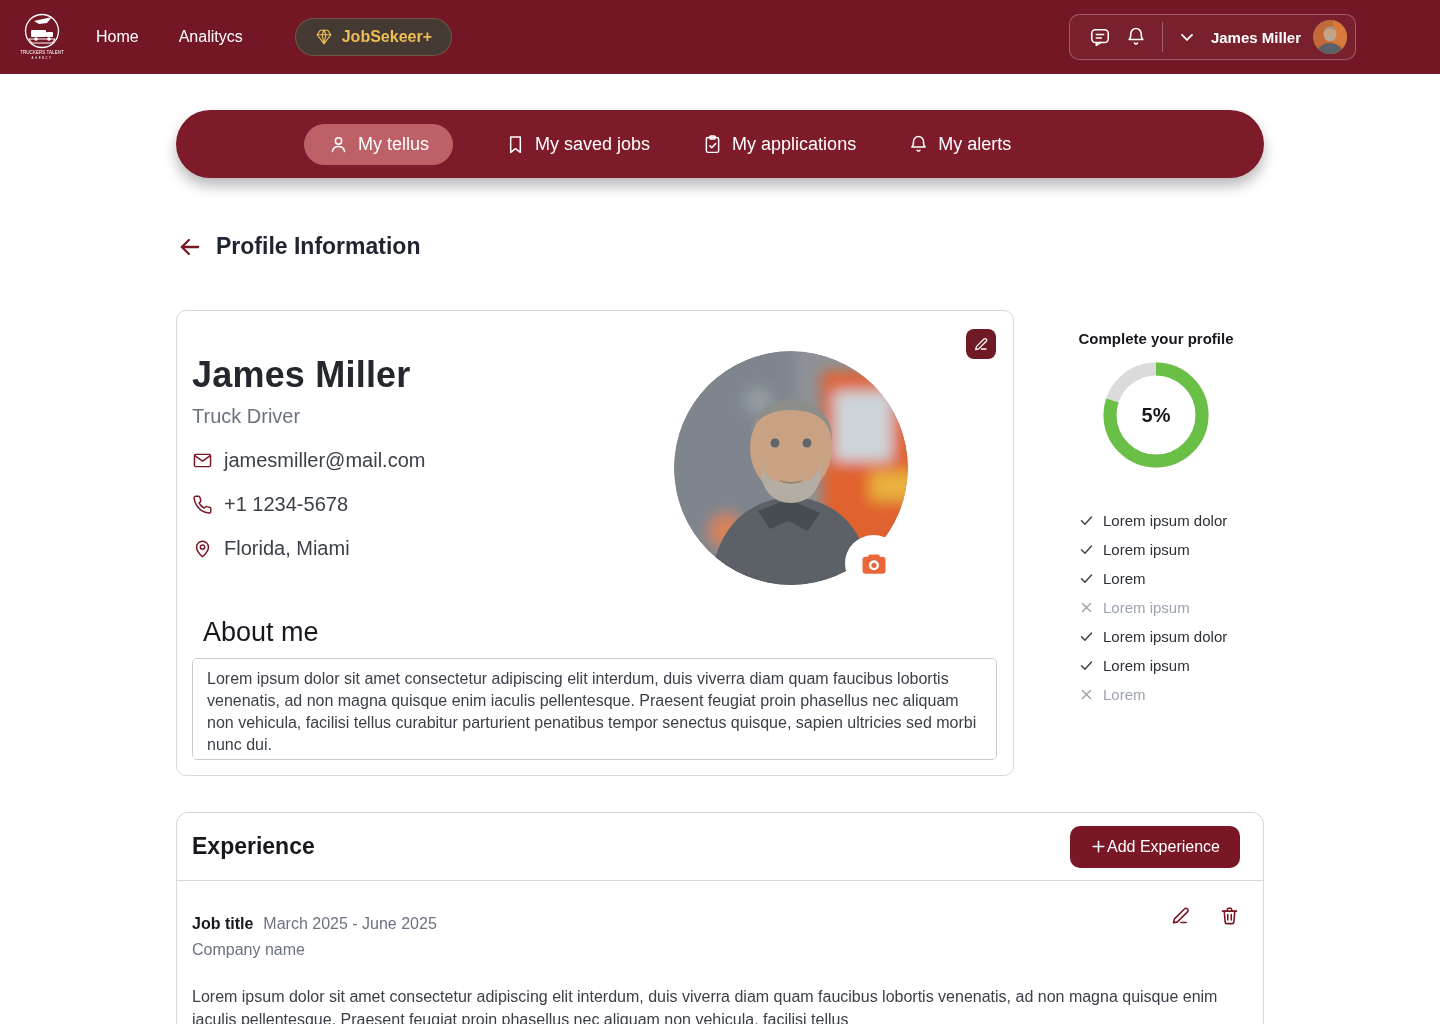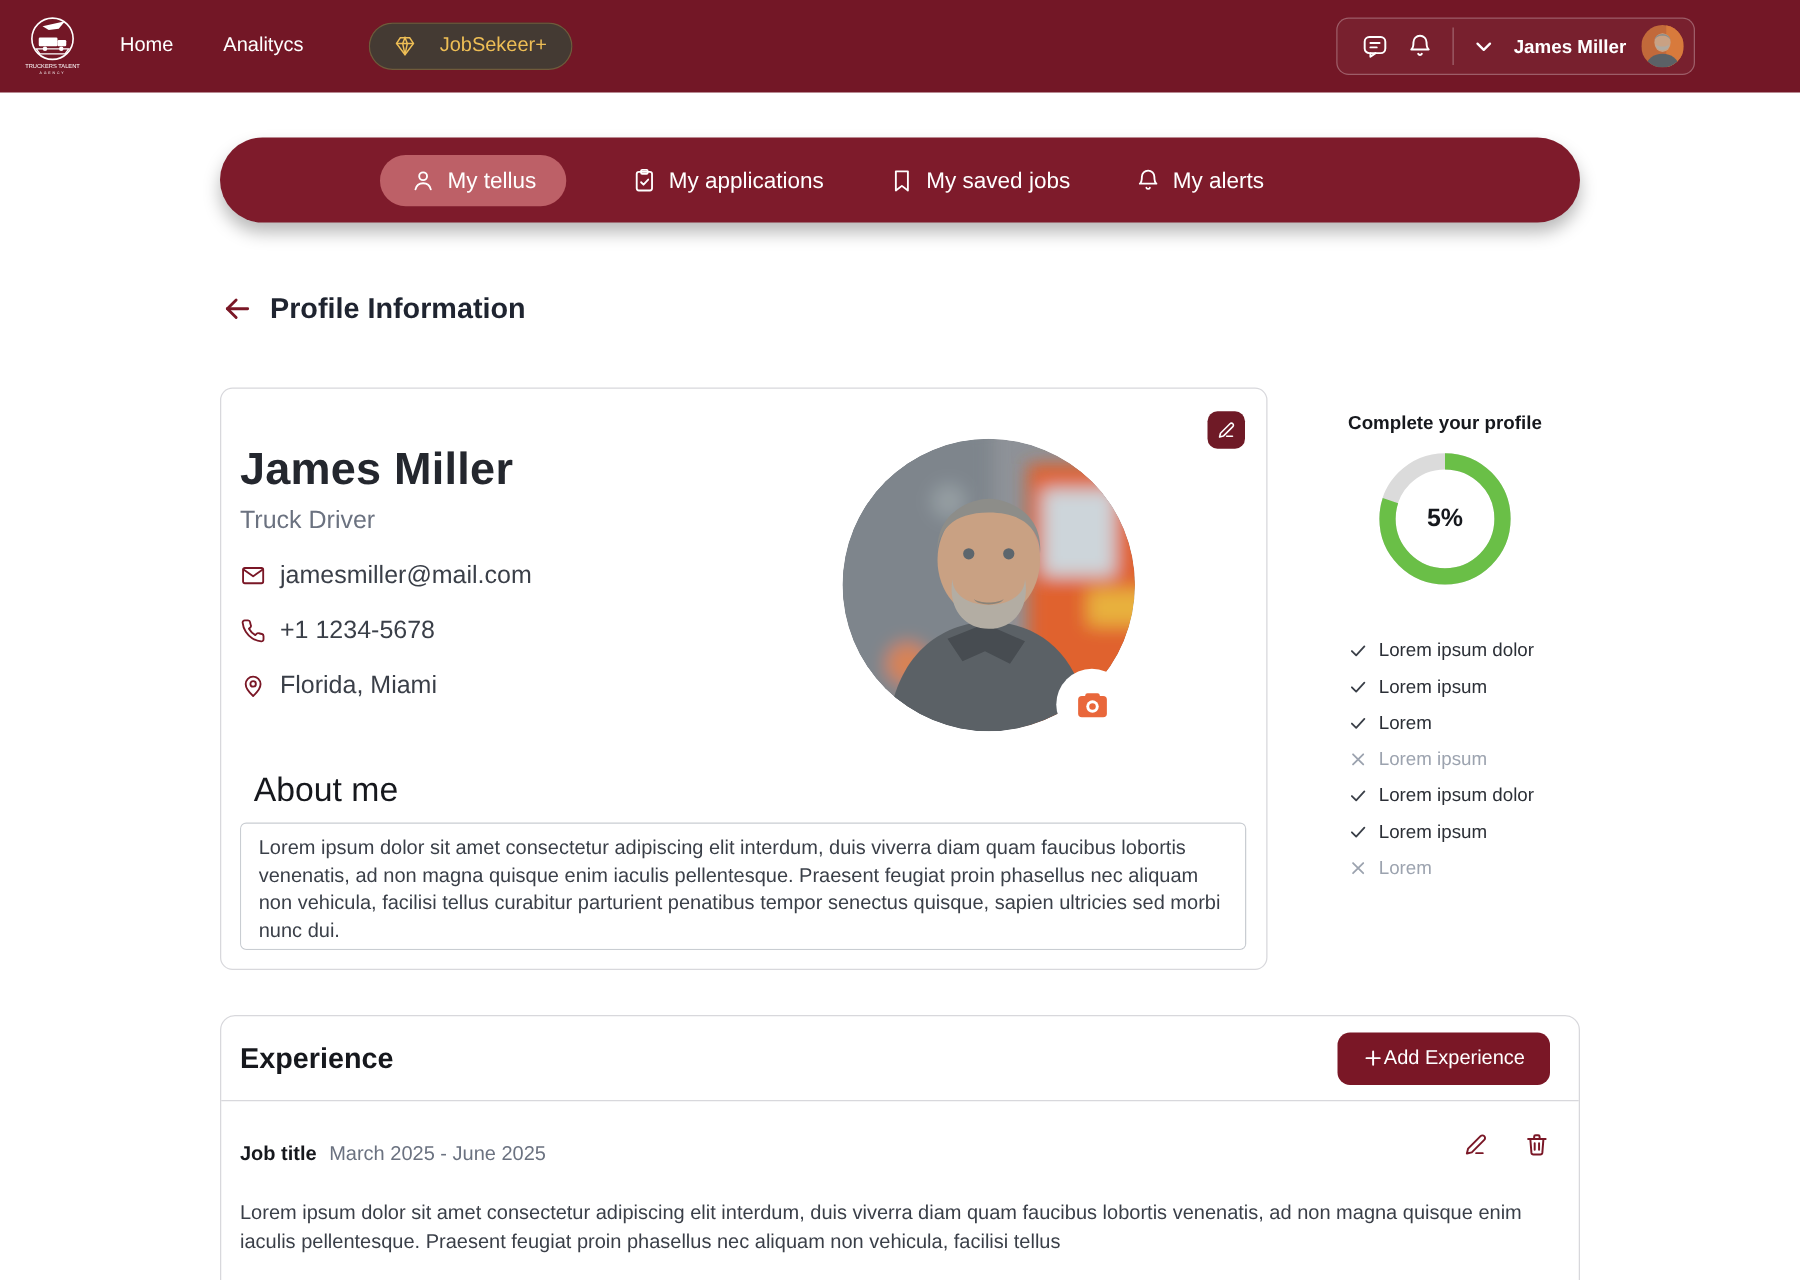--- a/index.html
+++ b/index.html
@@ -6,23 +6,23 @@
   html,body { width:1440px; height:1024px; overflow:hidden; background:#fff;
     font-family:"Liberation Sans","DejaVu Sans",sans-serif; color:#1f2430; }
   .page { position:relative; width:1440px; height:955px; }
 
   
   .topnav { position:absolute; top:0; left:0; width:1440px; height:74px;
     background:#731726; display:flex; align-items:center; }
   .logo { margin-left:16px; width:52px; height:58px; flex:0 0 auto; }
   .nav-link { color:#fff; font-size:16px; font-weight:500; margin-left:40px; cursor:pointer; }
   .nav-link:first-of-type { margin-left:28px; }
-  .gold-pill { margin-left:52px; display:flex; align-items:center; gap:19px;
+  .gold-pill { margin-left:52px; display:flex; align-items:center; gap:9px;
     background:#443A33; border-radius:22px; padding:10px 20px; color:#EEBE55;
-    font-size:16px; font-weight:400; cursor:pointer; box-shadow:inset 0 0 0 1px rgba(238,190,85,.25); }
+    font-size:16px; font-weight:700; cursor:pointer; box-shadow:inset 0 0 0 1px rgba(238,190,85,.25); }
   .gold-pill svg { width:18px; height:18px; }
   .nav-spacer { flex:1; }
   .user-group { margin-right:84px; height:46px; display:flex; align-items:center;
     border:1px solid rgba(255,255,255,.28); background:rgba(255,255,255,.04);
     border-radius:10px; padding:0 8px 0 12px; }
   .nav-icon-btn { width:36px; height:36px; display:flex; align-items:center; justify-content:center;
     color:#fff; cursor:pointer; }
   .nav-icon-btn svg { width:22px; height:22px; }
   .user-divider { width:1px; height:30px; background:rgba(255,255,255,.3); margin:0 14px 0 8px; }
   .chev { width:20px; height:20px; color:#fff; cursor:pointer; }
@@ -162,32 +162,32 @@
 
   <nav class="tabbar">
     <div class="tab active">
       <svg viewBox="0 0 24 24" fill="none" stroke="currentColor" stroke-width="1.7" stroke-linecap="round">
         <circle cx="12" cy="8" r="3.6"></circle>
           <path d="M5 20c1-4.2 4-5.6 7-5.6s6 1.4 7 5.6"></path>
       </svg>
       <span>My tellus</span>
     </div>
     <div class="tab">
+      <svg viewBox="0 0 24 24" fill="none" stroke="currentColor" stroke-width="1.7" stroke-linejoin="round">
+        <path d="M6.5 3.5h11V21l-5.5-4.2L6.5 21z"></path>
+      </svg>
+      <span>My saved jobs</span>
+    </div>
+    <div class="tab">
       <svg viewBox="0 0 24 24" fill="none" stroke="currentColor" stroke-width="1.7" stroke-linecap="round" stroke-linejoin="round">
         <rect x="5" y="4" width="14" height="17" rx="2"></rect>
           <rect x="9" y="2.2" width="6" height="3.6" rx="1"></rect>
           <path d="M9 13.5l2.2 2.2L15.5 11"></path>
       </svg>
       <span>My applications</span>
-    </div>
-    <div class="tab">
-      <svg viewBox="0 0 24 24" fill="none" stroke="currentColor" stroke-width="1.7" stroke-linejoin="round">
-        <path d="M6.5 3.5h11V21l-5.5-4.2L6.5 21z"></path>
-      </svg>
-      <span>My saved jobs</span>
     </div>
     <div class="tab">
       <svg viewBox="0 0 24 24" fill="none" stroke="currentColor" stroke-width="1.7" stroke-linecap="round" stroke-linejoin="round">
         <path d="M6.3 8.5a5.7 5.7 0 0 1 11.4 0c0 5 1.9 6.3 1.9 6.3H4.4s1.9-1.3 1.9-6.3z"></path>
           <path d="M10.4 18.6a1.8 1.8 0 0 0 3.2 0"></path>
       </svg>
       <span>My alerts</span>
     </div>
   </nav>
 
@@ -341,20 +341,21 @@
             <path d="M12 4.5v15M4.5 12h15"></path>
           </svg>
         <span>Add Experience</span>
       </button>
     </div>
     <div class="exp-entry">
       <div class="job-row">
         <span class="job-title">Job title</span>
         <span class="job-dates">March 2025 - June 2025</span>
       </div>
+      <div class="job-company">Company name</div>
       <div class="entry-actions">
         <span class="act">
           <svg viewBox="0 0 24 24" fill="none" stroke="currentColor" stroke-width="1.8" stroke-linecap="round" stroke-linejoin="round">
             <path d="M16.5 4.5a2.4 2.4 0 0 1 3.4 3.4L8.5 19.3 4 20.4l1.1-4.5z"></path>
               <path d="M12.5 20h6"></path>
           </svg>
         </span>
         <span class="act">
           <svg viewBox="0 0 24 24" fill="none" stroke="currentColor" stroke-width="1.8" stroke-linecap="round" stroke-linejoin="round">
             <path d="M4 7h16"></path>

